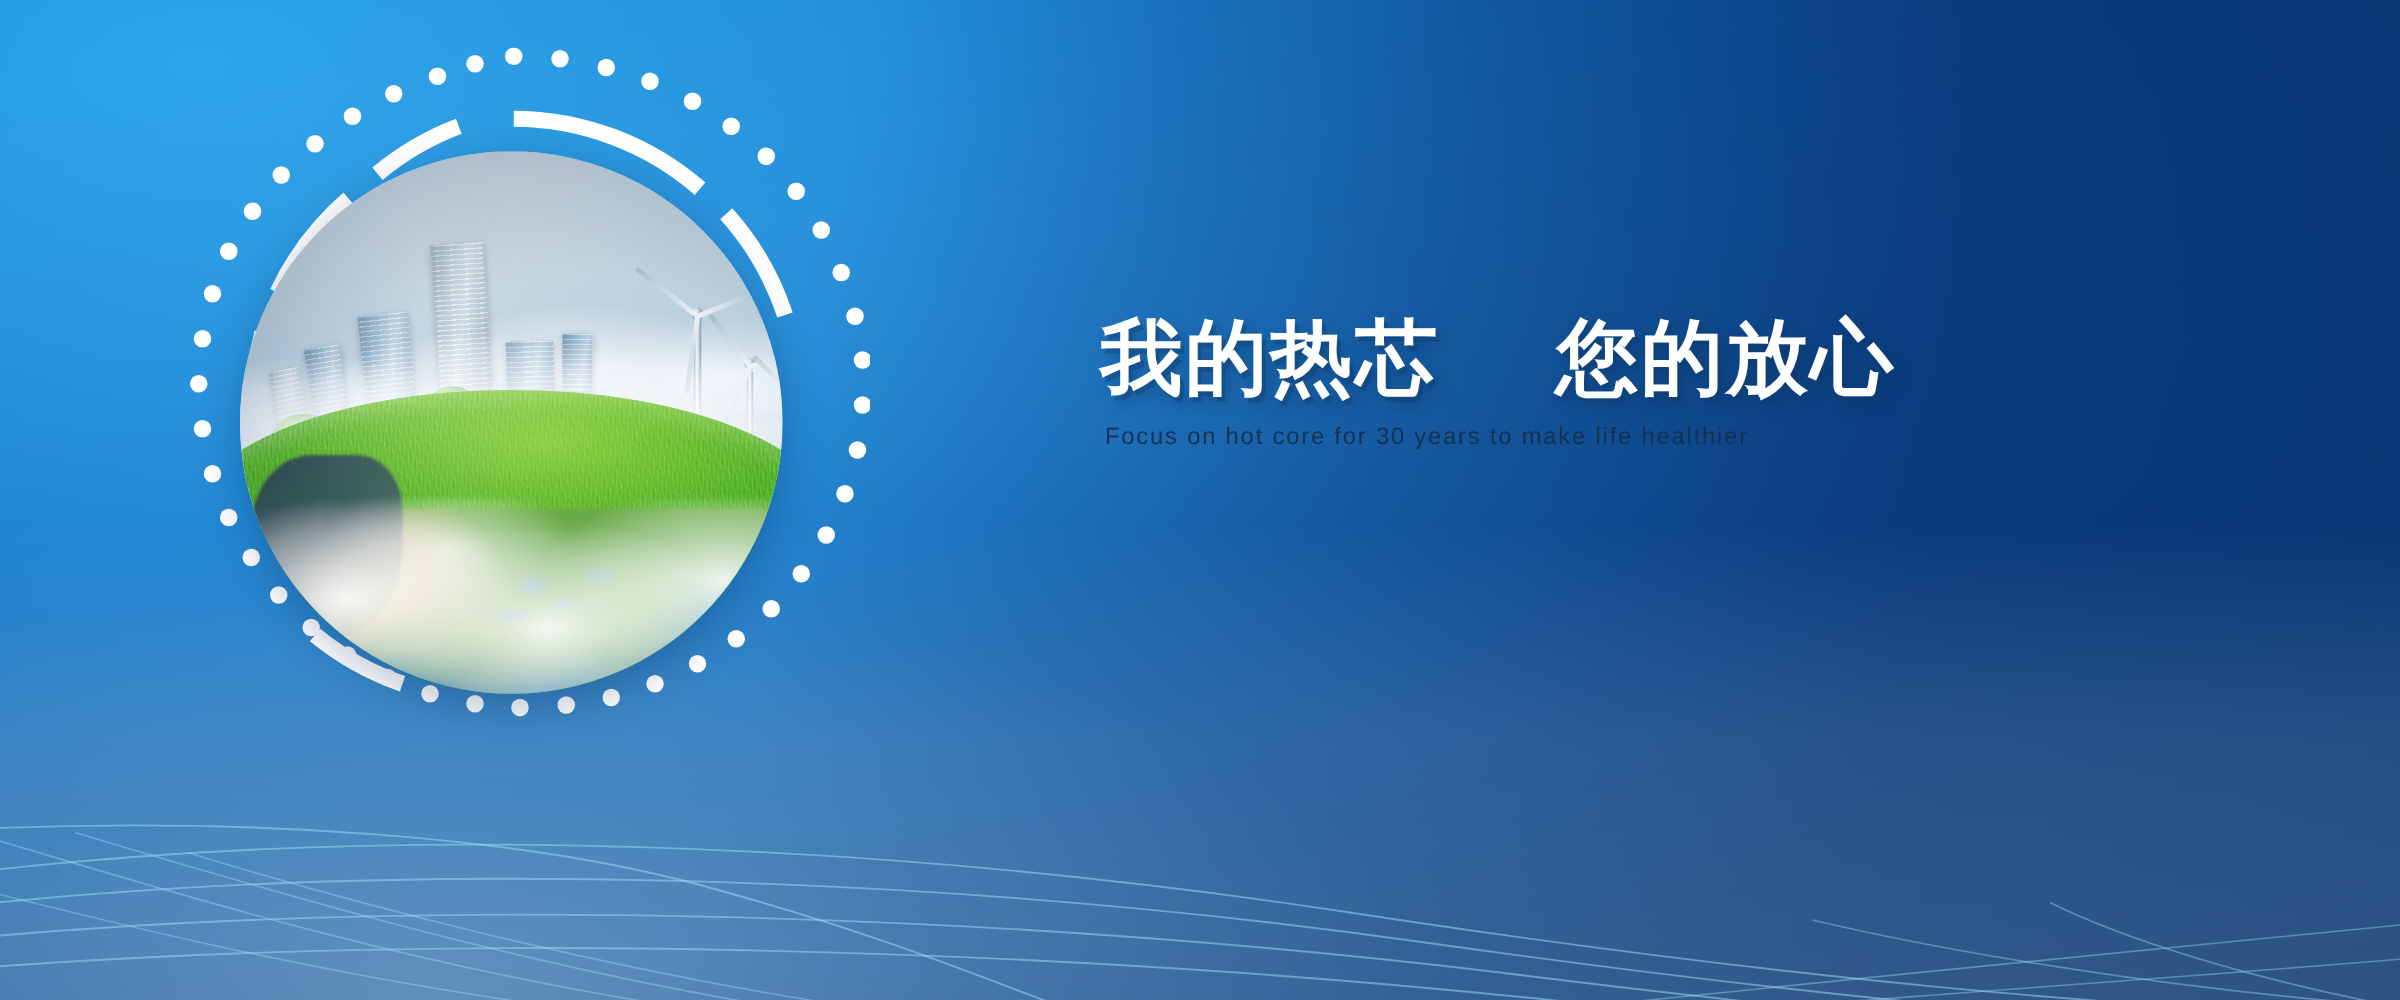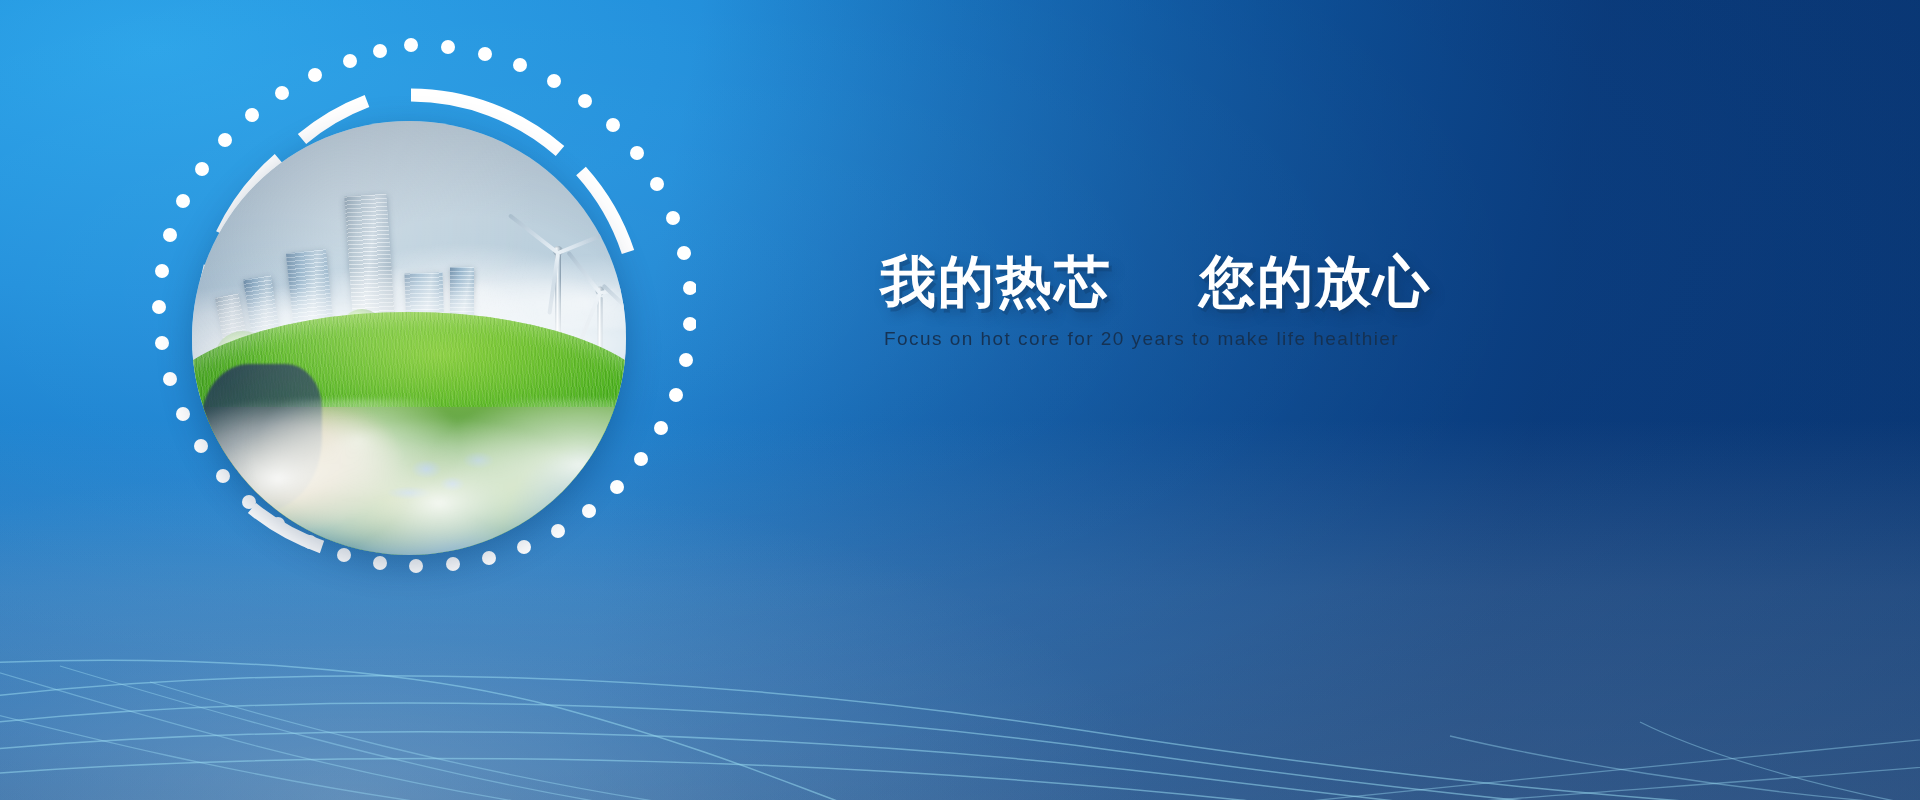--- a/index.html
+++ b/index.html
@@ -192,21 +192,21 @@
     position:absolute; left:50%; transform-origin:0 50%;
     height:4px; border-radius:3px;
     background:linear-gradient(90deg, rgba(236,243,248,.98) 0%, rgba(198,213,225,.95) 58%, rgba(150,172,190,.55) 100%);
   }
 
   
   .copy { position:absolute; left:880px; top:252px; width:840px; }
 
   .headline {
     color:#ffffff;
-    font-size:56px;
+    font-size:66px;
     font-weight:700;
     line-height:1.06;
     letter-spacing:2px;
     white-space:nowrap;
     text-shadow:
        3px 4px 0 rgba(16,60,108,.38),
        5px 7px 12px rgba(10,44,86,.36);
   }
   .headline .gap { display:inline-block; width:52px; }
 
@@ -406,16 +406,16 @@
 
   <div class="copy">
 
     <div class="headline">
       <span>我的热芯</span>
       <span class="gap"></span>
       <span>您的放心</span>
     </div>
 
 
-    <div class="subtitle">Focus on hot core for 20 years to make life healthier</div>
+    <div class="subtitle">Focus on hot core for 30 years to make life healthier</div>
   </div>
 
 </div>
 
 </body></html>

